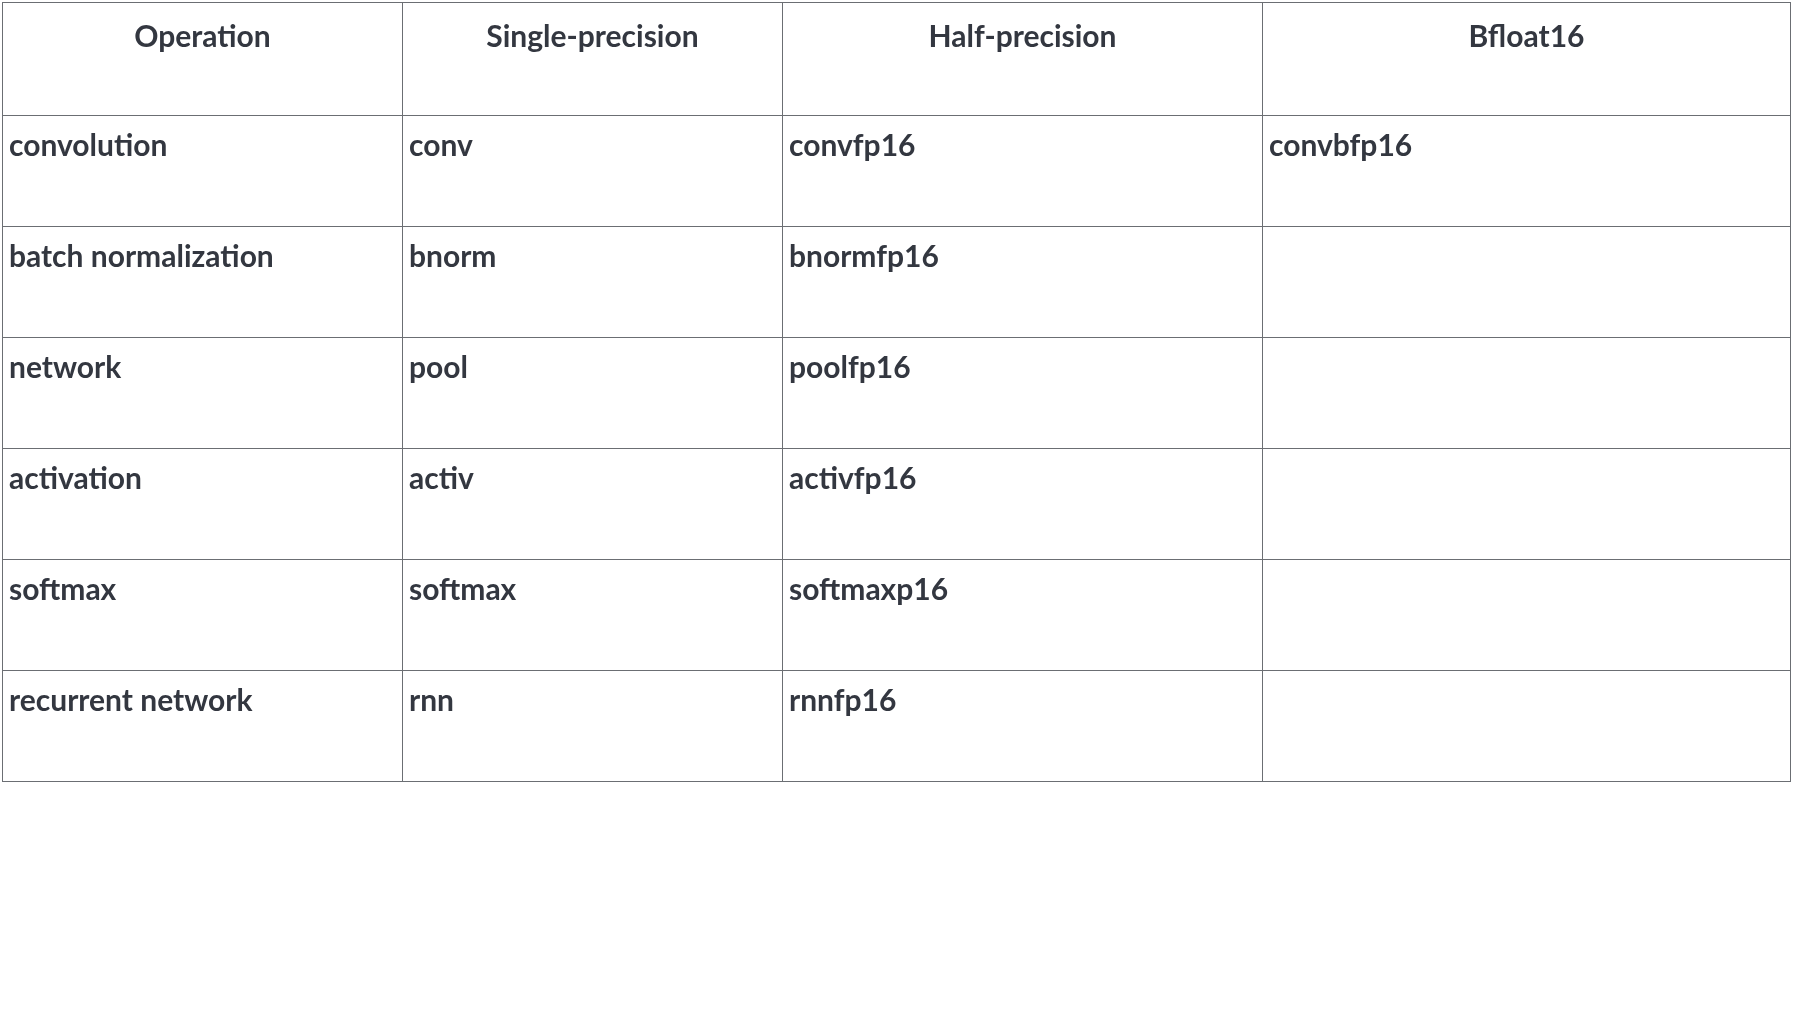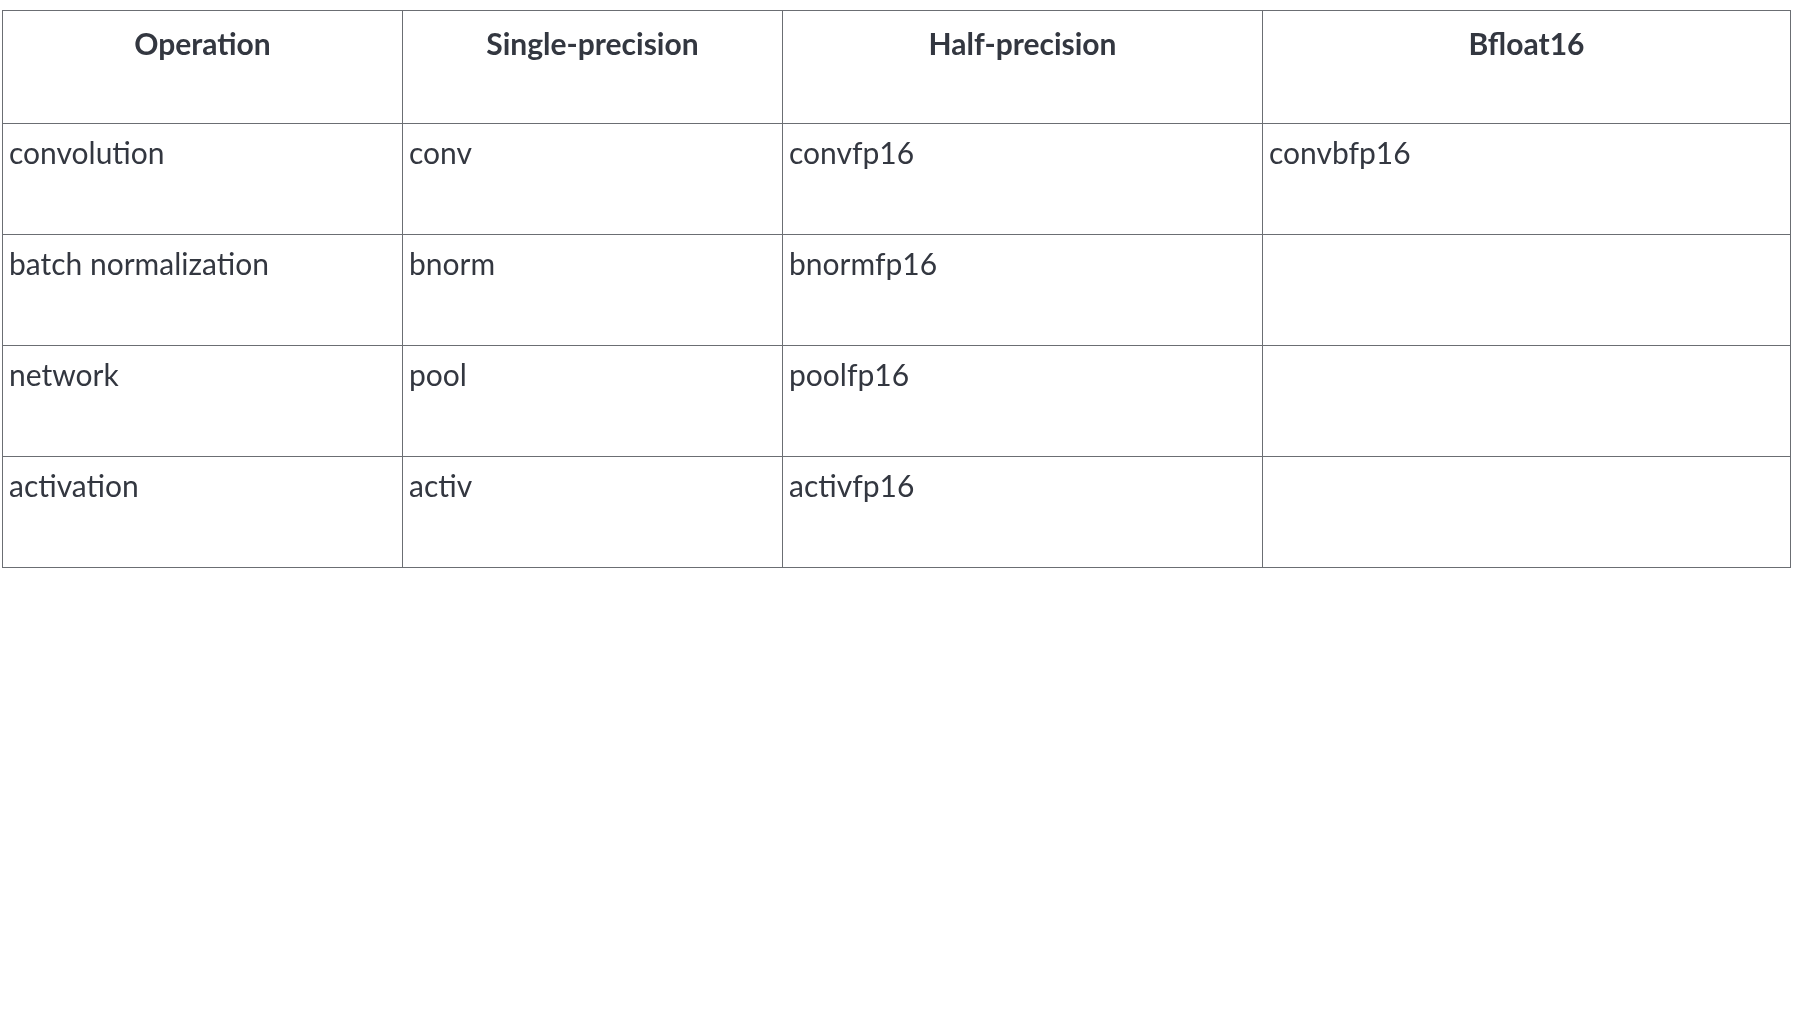--- a/index.html
+++ b/index.html
@@ -7,21 +7,21 @@
     padding: 0;
     width: 1794px;
     height: 1031px;
     background: #ffffff;
     font-family: "Lato", "Segoe UI", "Helvetica Neue", Arial, sans-serif;
     color: #333740;
   }
   table.ops {
     border-collapse: collapse;
     width: 1788px;
-    margin: 10px 0 0 2px;
+    margin: 2px 0 0 2px;
     table-layout: fixed;
   }
   table.ops th,
   table.ops td {
     border: 1px solid #6b6e73;
     padding: 0 6px;
     vertical-align: top;
     font-size: 30px;
     line-height: 1.25;
     background: #ffffff;
@@ -29,21 +29,21 @@
   table.ops th {
     height: 98px;
     text-align: center;
     font-weight: 700;
     vertical-align: top;
     padding-top: 14px;
   }
   table.ops td {
     height: 100px;
     text-align: left;
-    font-weight: 400;
+    font-weight: 700;
     padding-top: 10px;
   }
   
   col.c0 { width: 400px; }
   col.c1 { width: 380px; }
   col.c2 { width: 480px; }
   col.c3 { width: 528px; }
 </style>
 </head>
 <body>
@@ -81,14 +81,26 @@
       <td>pool</td>
       <td>poolfp16</td>
       <td></td>
     </tr>
     <tr>
       <td>activation</td>
       <td>activ</td>
       <td>activfp16</td>
       <td></td>
     </tr>
+    <tr>
+      <td>softmax</td>
+      <td>softmax</td>
+      <td>softmaxp16</td>
+      <td></td>
+    </tr>
+    <tr>
+      <td>recurrent network</td>
+      <td>rnn</td>
+      <td>rnnfp16</td>
+      <td></td>
+    </tr>
   </tbody>
 </table>
 
 </body></html>

